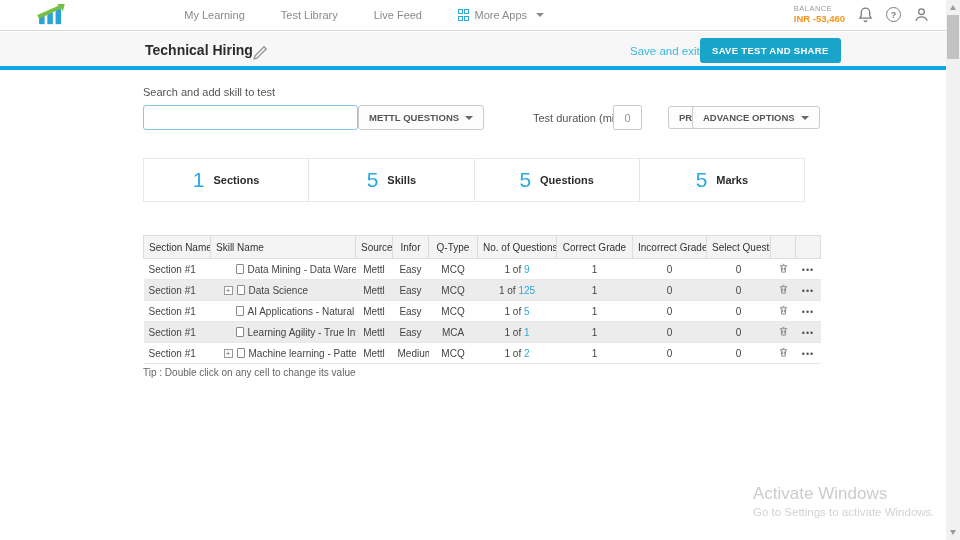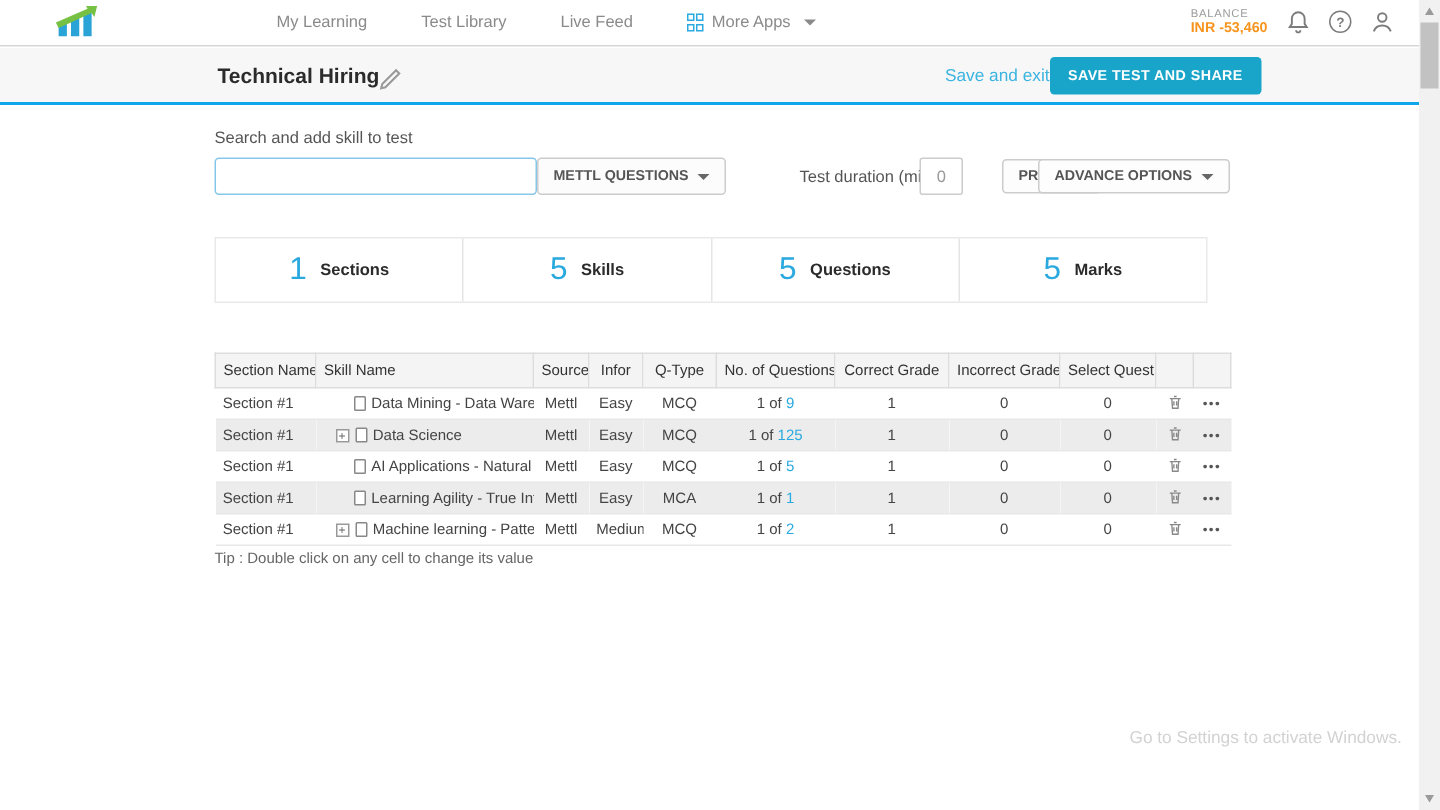--- a/index.html
+++ b/index.html
@@ -21,21 +21,21 @@
   #balance { text-align:left; line-height:1.15; }
   #balance .lbl { font-size:7.5px; color:#9a9a9a; letter-spacing:.5px; }
   #balance .val { font-size:9.5px; font-weight:bold; color:#f7941d; }
   .topicon { width:17px; height:17px; cursor:pointer; }
   .helpcircle { width:15px; height:15px; border:1.4px solid #7c7c7c; border-radius:50%;
                 font-size:9px; color:#7c7c7c; display:flex; align-items:center; justify-content:center;
                 font-weight:bold; cursor:pointer; }
 
   
   #headerband { position:absolute; left:0; top:32px; width:946px; height:38px; background:#f7f7f8;
-                border-bottom:2px solid #0ea5e9; }
+                border-bottom:4px solid #0ea5e9; }
   #page-title { position:absolute; left:145px; top:10px; font-size:14px; font-weight:bold; color:#2b2b2b; }
   #edit-pencil { position:absolute; left:252px; top:12px; }
   #save-exit { position:absolute; left:630px; top:13px; font-size:11.5px; color:#3cb4e0; cursor:pointer; }
   #save-share { position:absolute; left:700px; top:6px; height:25px; padding:0 12px; background:#19a5c9;
                 color:#fff; border:none; border-radius:3px; font-size:9.5px; font-weight:bold;
                 letter-spacing:.3px; cursor:pointer; font-family:"Liberation Sans",sans-serif; }
 
   
   #search-label { position:absolute; left:143px; top:86px; font-size:11px; color:#555; }
   #search-input { position:absolute; left:143px; top:105px; width:215px; height:25px;
@@ -318,20 +318,21 @@
             <path d="M4 7h16M10 4h4M7 7l1 14h8l1-14M10 11v6M14 11v6"></path>
           </svg></td>
       <td class="c"><span class="menu-icon">•••</span></td>
     </tr>
   </tbody>
 </table>
 
 <div id="tip">Tip : Double click on any cell to change its value</div>
 
 <div id="watermark">
+  <div class="w1">Activate Windows</div>
   <div class="w2">Go to Settings to activate Windows.</div>
 </div>
 
 <div id="scrollbar">
   <div class="sb-arrow" id="sb-up"></div>
   <div id="sb-thumb"></div>
   <div class="sb-arrow" id="sb-down"></div>
 </div>
 
 </body></html>

